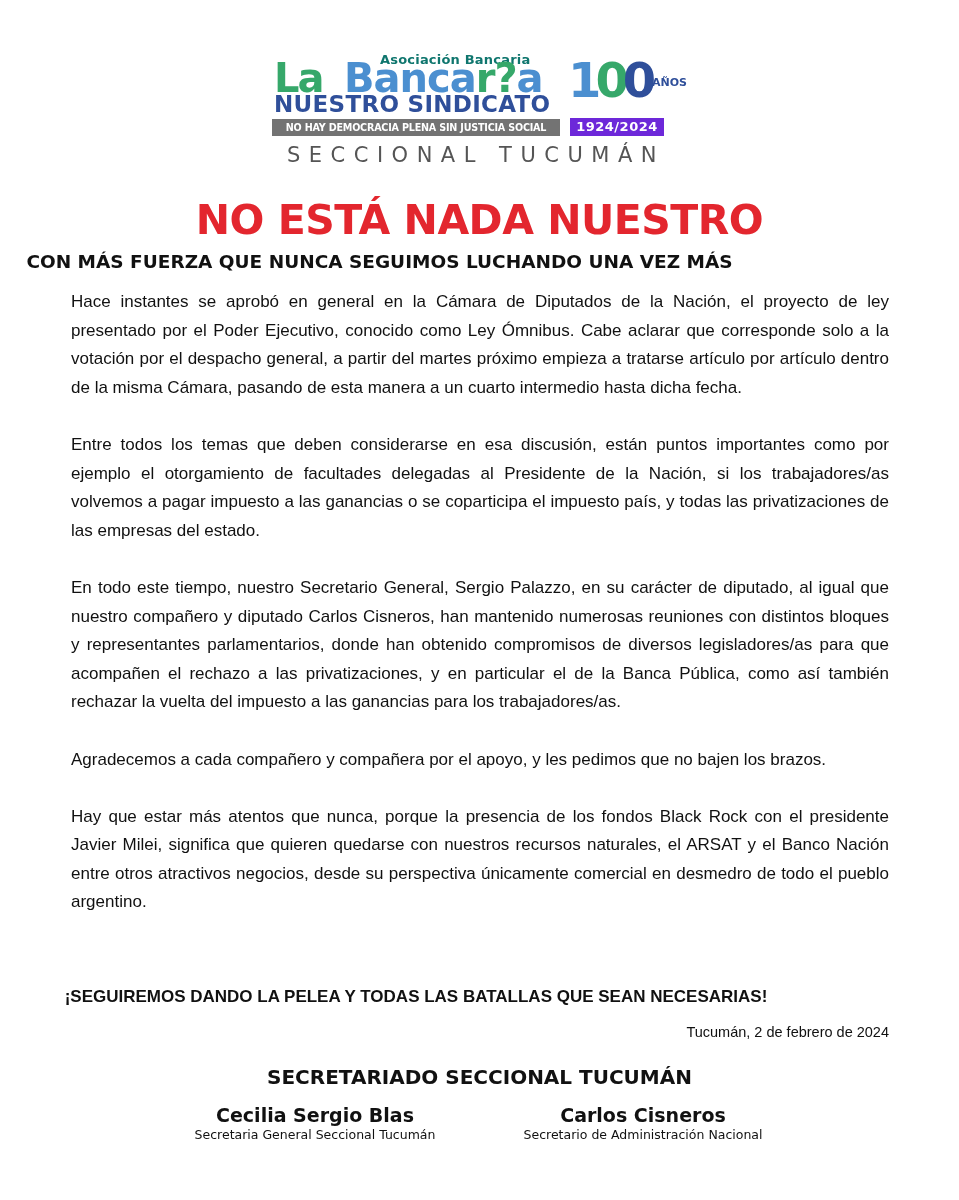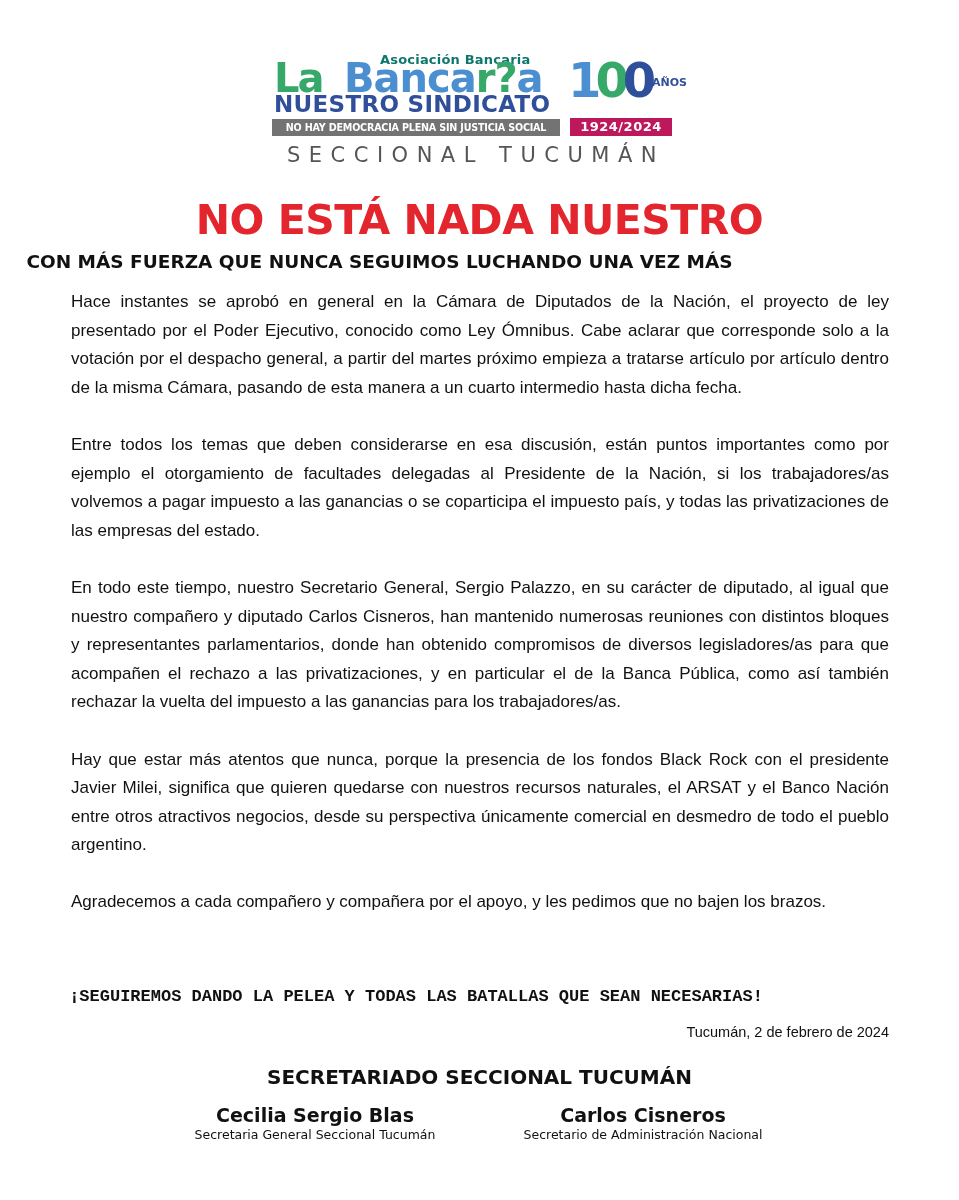--- a/index.html
+++ b/index.html
@@ -13,31 +13,31 @@
   .bancaria .q { color: #36a86a; }
   .sindicato { position: absolute; left: 2px; top: 40px; font-family: "DejaVu Sans", sans-serif; font-weight: bold; font-size: 23px; color: #2f4f9a; letter-spacing: 0.3px; line-height: 24px; white-space: nowrap; }
   .slogan { position: absolute; left: 0; top: 67px; width: 288px; height: 17px; background: #737373; color: #fff; font-family: "DejaVu Sans", sans-serif; font-weight: bold; font-size: 9.6px; line-height: 17px; text-align: center; white-space: nowrap; letter-spacing: -0.2px; }
 
   .logo-right { position: absolute; left: 296px; top: 0; width: 112px; height: 86px; }
   .hundred { position: absolute; left: 0; top: -4px; font-family: "DejaVu Sans", sans-serif; font-weight: bold; font-size: 48px; line-height: 64px; letter-spacing: -6px; white-space: nowrap; }
   .hundred .d1 { color: #4b8fd0; }
   .hundred .d2 { color: #36a86a; }
   .hundred .d3 { color: #2f4f9a; }
   .anos { position: absolute; left: 84px; top: 24px; font-family: "DejaVu Sans", sans-serif; font-weight: bold; font-size: 11px; color: #2f4f9a; }
-  .years { position: absolute; left: 2px; top: 66px; width: 102px; height: 18px; background: #be185d; color: #fff; font-family: "DejaVu Sans", sans-serif; font-weight: bold; font-size: 13px; line-height: 18px; text-align: center; letter-spacing: 0.5px; }
+  .years { position: absolute; left: 2px; top: 66px; width: 94px; height: 18px; background: #6d28d9; color: #fff; font-family: "DejaVu Sans", sans-serif; font-weight: bold; font-size: 13px; line-height: 18px; text-align: center; letter-spacing: 0.5px; }
 
   .seccional { position: absolute; left: 0; top: 90px; width: 408px; text-align: center; font-family: "DejaVu Sans", sans-serif; font-size: 21px; color: #555; letter-spacing: 8.5px; line-height: 26px; }
 
   .title { position: absolute; left: 0; width: 959px; top: 196px; text-align: center; font-family: "DejaVu Sans", sans-serif; font-weight: bold; font-size: 41px; color: #e3262e; letter-spacing: -0.5px; line-height: 48px; }
   .subtitle { position: absolute; left: 0; width: 759px; top: 250px; text-align: center; font-family: "DejaVu Sans", sans-serif; font-weight: bold; font-size: 18.5px; color: #111; letter-spacing: 0px; line-height: 24px; }
 
   .body-text { position: absolute; left: 71px; top: 288px; width: 818px; font-family: "Liberation Sans", sans-serif; font-size: 17px; line-height: 28.6px; color: #111; text-align: justify; }
   .body-text p { margin: 0 0 28.6px 0; }
 
-  .closing { position: absolute; left: 0; width: 832px; top: 987px; text-align: center; font-family: Liberation Mono, monospace; font-weight: bold; font-size: 17px; color: #111; }
+  .closing { position: absolute; left: 0; width: 832px; top: 987px; text-align: center; font-family: Liberation Sans, sans-serif; font-weight: bold; font-size: 17px; color: #111; }
   .date { position: absolute; right: 70px; top: 1024px; font-family: "Liberation Sans", sans-serif; font-size: 14.5px; color: #111; }
 
   .secretariado { position: absolute; left: 0; width: 959px; top: 1065px; text-align: center; font-family: "DejaVu Sans", sans-serif; font-weight: bold; font-size: 20px; color: #111; }
   .sig { position: absolute; top: 1103px; width: 320px; text-align: center; }
   .sig.left { left: 155px; }
   .sig.right { left: 483px; }
   .sig-name { font-family: "DejaVu Sans", sans-serif; font-weight: bold; font-size: 19px; color: #111; line-height: 24px; }
   .sig-role { font-family: "DejaVu Sans", sans-serif; font-size: 12.5px; color: #111; line-height: 16px; }
 </style>
 </head>
@@ -59,22 +59,22 @@
   <div class="seccional">SECCIONAL TUCUMÁN</div>
 </div>
 
 <div class="title">NO ESTÁ NADA NUESTRO</div>
 <div class="subtitle">CON MÁS FUERZA QUE NUNCA SEGUIMOS LUCHANDO UNA VEZ MÁS</div>
 
 <div class="body-text">
   <p>Hace instantes se aprobó en general en la Cámara de Diputados de la Nación, el proyecto de ley presentado por el Poder Ejecutivo, conocido como Ley Ómnibus. Cabe aclarar que corresponde solo a la votación por el despacho general, a partir del martes próximo empieza a tratarse artículo por artículo dentro de la misma Cámara, pasando de esta manera a un cuarto intermedio hasta dicha fecha.</p>
   <p>Entre todos los temas que deben considerarse en esa discusión, están puntos importantes como por ejemplo el otorgamiento de facultades delegadas al Presidente de la Nación, si los trabajadores/as volvemos a pagar impuesto a las ganancias o se coparticipa el impuesto país, y todas las privatizaciones de las empresas del estado.</p>
   <p>En todo este tiempo, nuestro Secretario General, Sergio Palazzo, en su carácter de diputado, al igual que nuestro compañero y diputado Carlos Cisneros, han mantenido numerosas reuniones con distintos bloques y representantes parlamentarios, donde han obtenido compromisos de diversos legisladores/as para que acompañen el rechazo a las privatizaciones, y en particular el de la Banca Pública, como así también rechazar la vuelta del impuesto a las ganancias para los trabajadores/as.</p>
+  <p>Agradecemos a cada compañero y compañera por el apoyo, y les pedimos que no bajen los brazos.</p>
   <p>Hay que estar más atentos que nunca, porque la presencia de los fondos Black Rock con el presidente Javier Milei, significa que quieren quedarse con nuestros recursos naturales, el ARSAT y el Banco Nación entre otros atractivos negocios, desde su perspectiva únicamente comercial en desmedro de todo el pueblo argentino.</p>
-  <p>Agradecemos a cada compañero y compañera por el apoyo, y les pedimos que no bajen los brazos.</p>
 </div>
 
 <div class="closing">¡SEGUIREMOS DANDO LA PELEA Y TODAS LAS BATALLAS QUE SEAN NECESARIAS!</div>
 <div class="date">Tucumán, 2 de febrero de 2024</div>
 
 <div class="secretariado">SECRETARIADO SECCIONAL TUCUMÁN</div>
 <div class="sig left">
   <div class="sig-name">Cecilia Sergio Blas</div>
   <div class="sig-role">Secretaria General Seccional Tucumán</div>
 </div>

